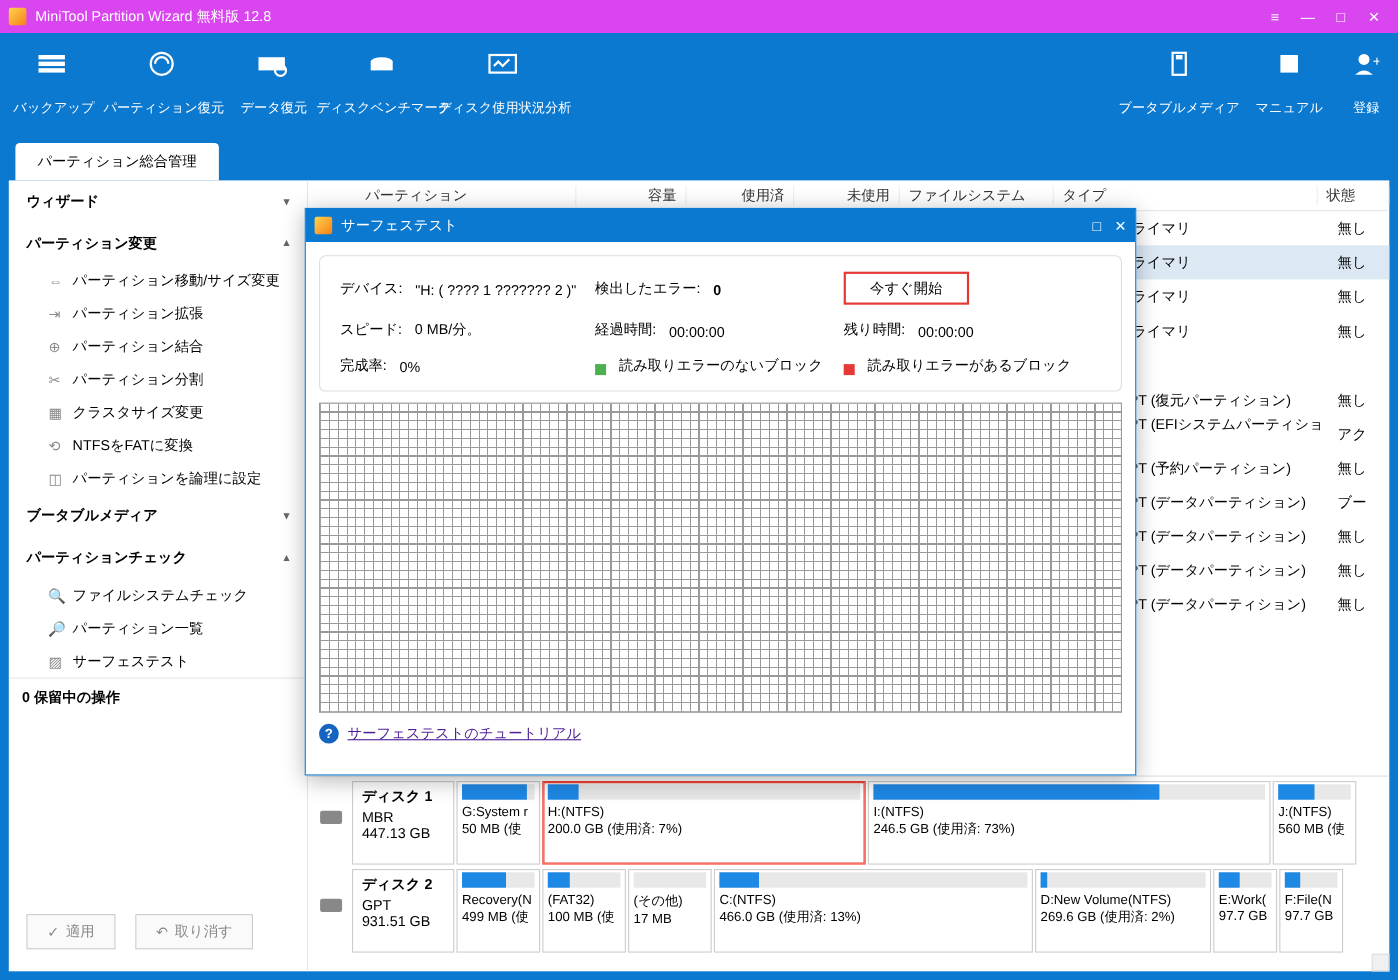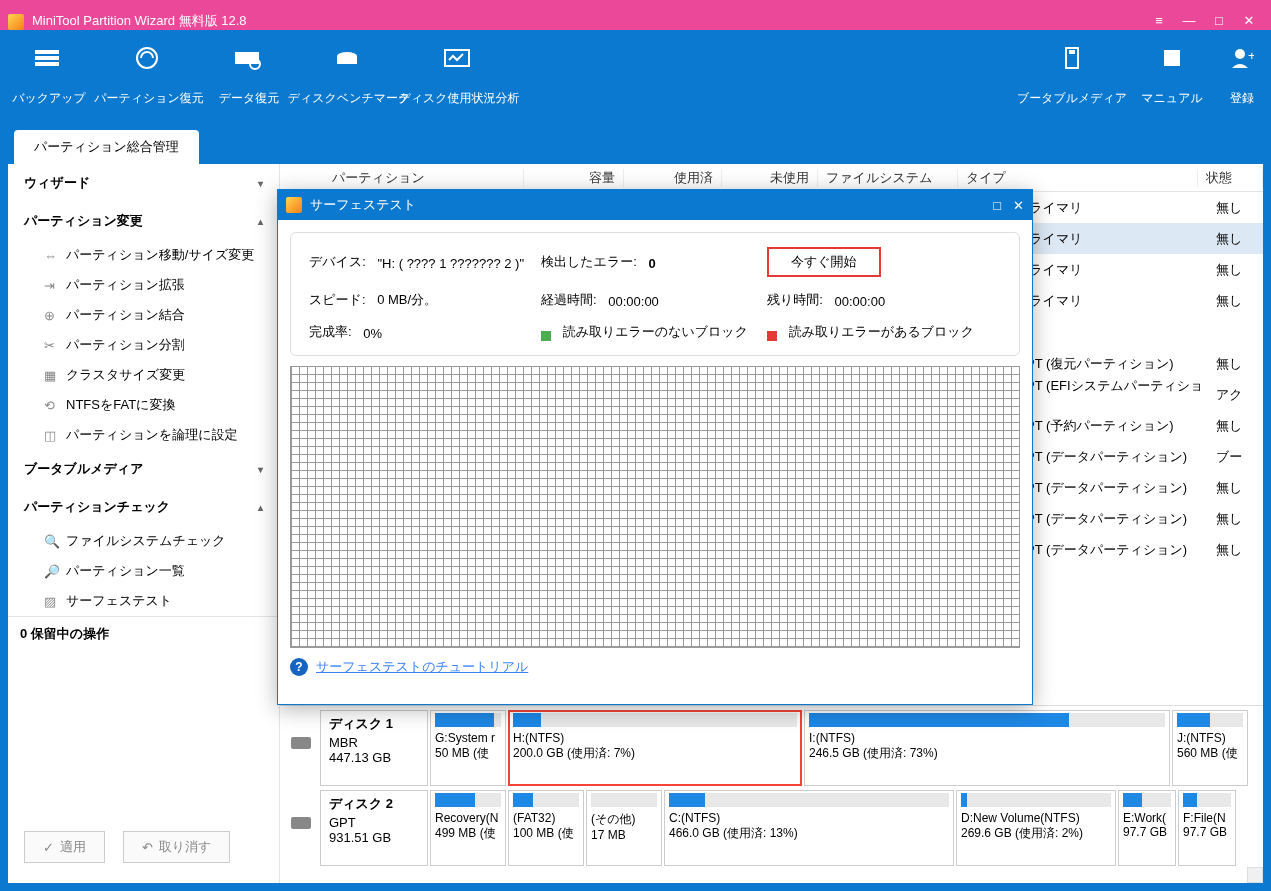--- a/index.html
+++ b/index.html
@@ -1,17 +1,17 @@
 <!DOCTYPE html>
 <html><head>
 <meta charset="utf-8">
 <style>
 *{box-sizing:border-box;margin:0;padding:0;font-family:"Meiryo UI","Yu Gothic UI",sans-serif;font-size:13px;}
 body{background:#0b79d0;overflow:hidden;width:1271px;height:891px;}
-.titlebar{height:30px;background:#ec4899;color:#fff;display:flex;align-items:flex-end;padding:0 8px;}
+.titlebar{height:30px;background:#d946ef;color:#fff;display:flex;align-items:center;padding:0 8px;}
 .titlebar .logo{width:16px;height:16px;background:linear-gradient(135deg,#ffd54f,#f57f17);border-radius:2px;margin-right:8px;}
 .titlebar .tbtns{margin-left:auto;display:flex;gap:2px;}
 .tbtn{width:28px;height:20px;display:flex;align-items:center;justify-content:center;color:#fff;}
 .toolbar{height:100px;background:#0b79d0;display:flex;padding:12px 4px 0;}
 .tbitem{width:90px;display:flex;flex-direction:column;align-items:center;color:#fff;padding-top:4px;}
 .tbitem.wide{width:110px;}
 .tbitem .ticon{width:32px;height:24px;margin-bottom:20px;display:flex;align-items:center;justify-content:center;}
 .tbitem .tlabel{font-size:12px;text-align:center;white-space:nowrap;}
 .tbspacer{flex:1;}
 .tabstrip{height:34px;background:#0b79d0;display:flex;padding-left:14px;}
@@ -27,41 +27,41 @@
 .content{flex:1;position:relative;}
 .colhead{height:28px;border-bottom:1px solid #e5e5e5;display:flex;align-items:center;font-size:13px;color:#333;}
 .ch{padding:0 8px;border-right:1px solid #eee;}
 .plist{position:absolute;top:28px;left:0;right:0;}
 .prow{height:31px;display:flex;align-items:center;padding-left:736px;}
 .prow.sel{background:#dce9f5;}
 .prow .ptype{width:200px;}
 .prow .pstat{width:40px;}
 .diskmap{position:absolute;bottom:0;left:0;right:0;height:178px;border-top:1px solid #ddd;padding:4px 8px 4px 40px;}
 .diskrow{height:76px;display:flex;gap:2px;margin-bottom:4px;}
-.diskinfo{width:108px;border:1px solid #ccc;padding:4px 8px;position:relative;}
+.diskinfo{width:93px;border:1px solid #ccc;padding:4px 8px;position:relative;}
 .diskinfo .dicon{position:absolute;left:-30px;top:26px;width:20px;height:12px;background:#888;border-radius:2px;}
 .diskinfo .dtitle{font-weight:bold;margin-bottom:2px;}
 .part{border:1px solid #ccc;padding:2px 4px;display:flex;flex-direction:column;position:relative;overflow:hidden;}
 .part.sel{border:1px solid #f44336;box-shadow:0 0 0 1px #f44336 inset;}
 .part .pbar{height:14px;background:#e8e8e8;margin-bottom:4px;position:relative;}
 .part .pfill{height:100%;background:#1e88e5;}
 .part .pname{font-size:12px;white-space:nowrap;}
 .part .psize{font-size:12px;white-space:nowrap;}
 .dialog{position:absolute;top:189px;left:277px;width:756px;height:516px;background:#fff;border:1px solid #0b79d0;box-shadow:0 4px 20px rgba(0,0,0,0.3);z-index:100;}
 .dlgtitle{height:30px;background:#0b79d0;color:#fff;display:flex;align-items:center;padding:0 8px;}
 .dlgtitle .logo{width:16px;height:16px;background:linear-gradient(135deg,#ffd54f,#f57f17);border-radius:2px;margin-right:8px;}
 .dlgtitle .dbtns{margin-left:auto;display:flex;gap:12px;}
 .dlgbody{padding:12px;}
 .infobox{border:1px solid #ddd;border-radius:6px;padding:14px 18px;}
 .inforow{display:flex;margin-bottom:14px;align-items:center;}
 .infocell{display:flex;align-items:flex-end;gap:4px;}
 .startbtn{border:2px solid #e53935;padding:4px 22px;background:#fff;font-size:13px;}
 .blockgrid{margin-top:10px;height:282px;background-image:repeating-linear-gradient(0deg,#999 0,#999 1px,transparent 1px,transparent 8px),repeating-linear-gradient(90deg,#999 0,#999 1px,transparent 1px,transparent 8px);background-color:#fff;border:1px solid #999;}
 .tutlink{margin-top:10px;display:flex;align-items:center;gap:8px;}
-.tutlink a{color:#3b82f6;text-decoration:underline;}
+.tutlink a{color:#4c1d95;text-decoration:underline;}
 .helpicon{width:18px;height:18px;border-radius:50%;background:#1565c0;color:#fff;display:flex;align-items:center;justify-content:center;font-size:12px;font-weight:bold;}
 .sq{width:10px;height:10px;display:inline-block;}
 .sq.green{background:#4caf50;}
 .sq.red{background:#e53935;}
 .chev{font-size:10px;color:#666;}
 .scrollcorner{position:absolute;bottom:0;right:0;width:16px;height:16px;background:#f0f0f0;border:1px solid #ddd;}
 </style>
 </head>
 <body>
 

